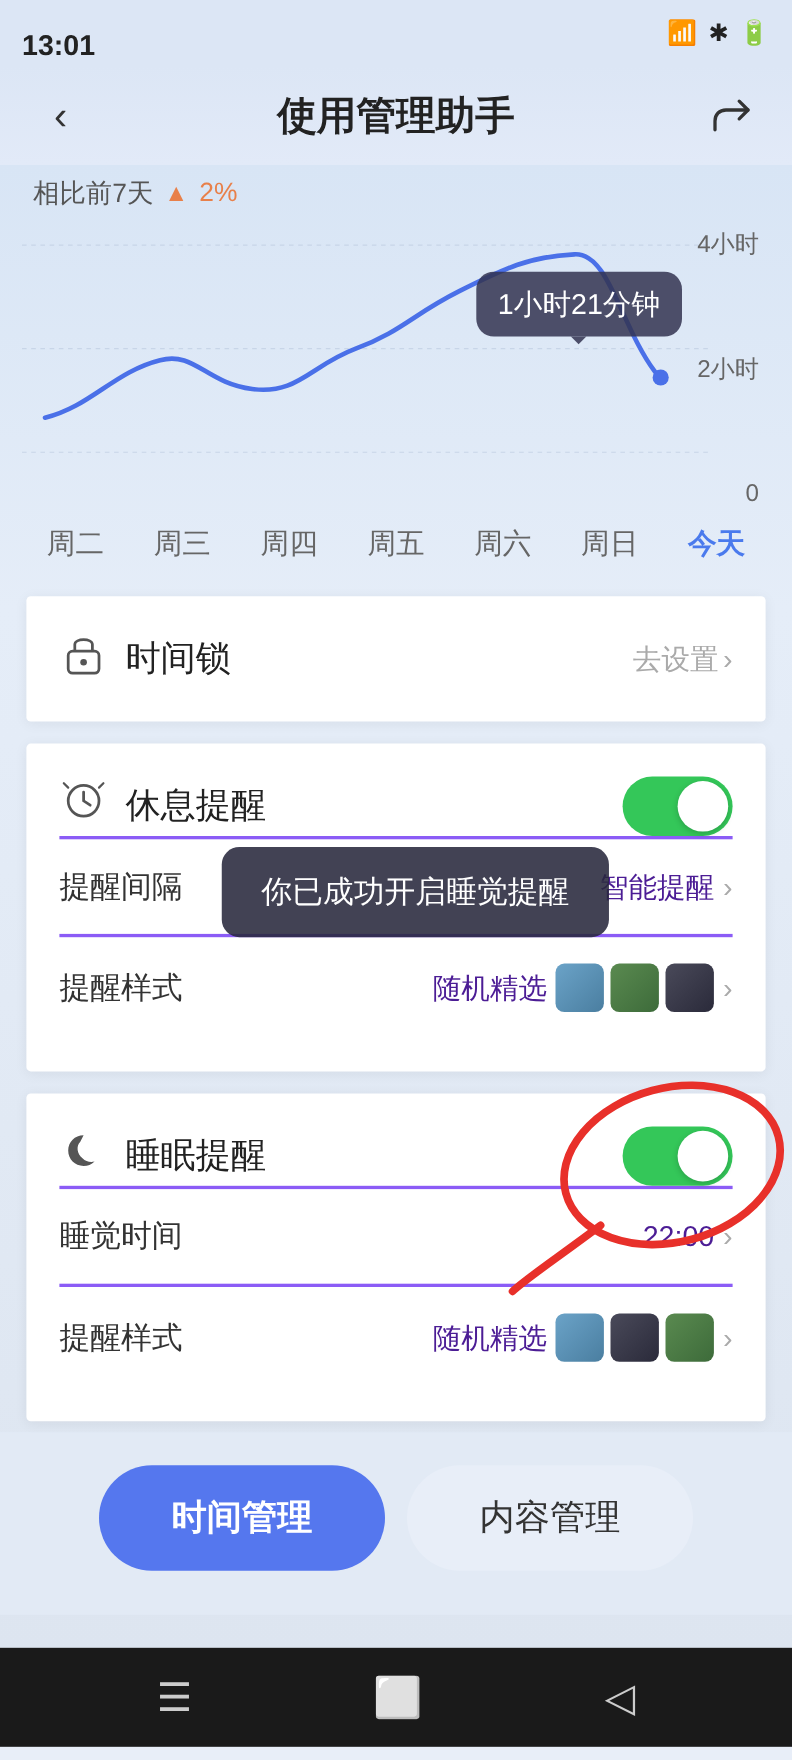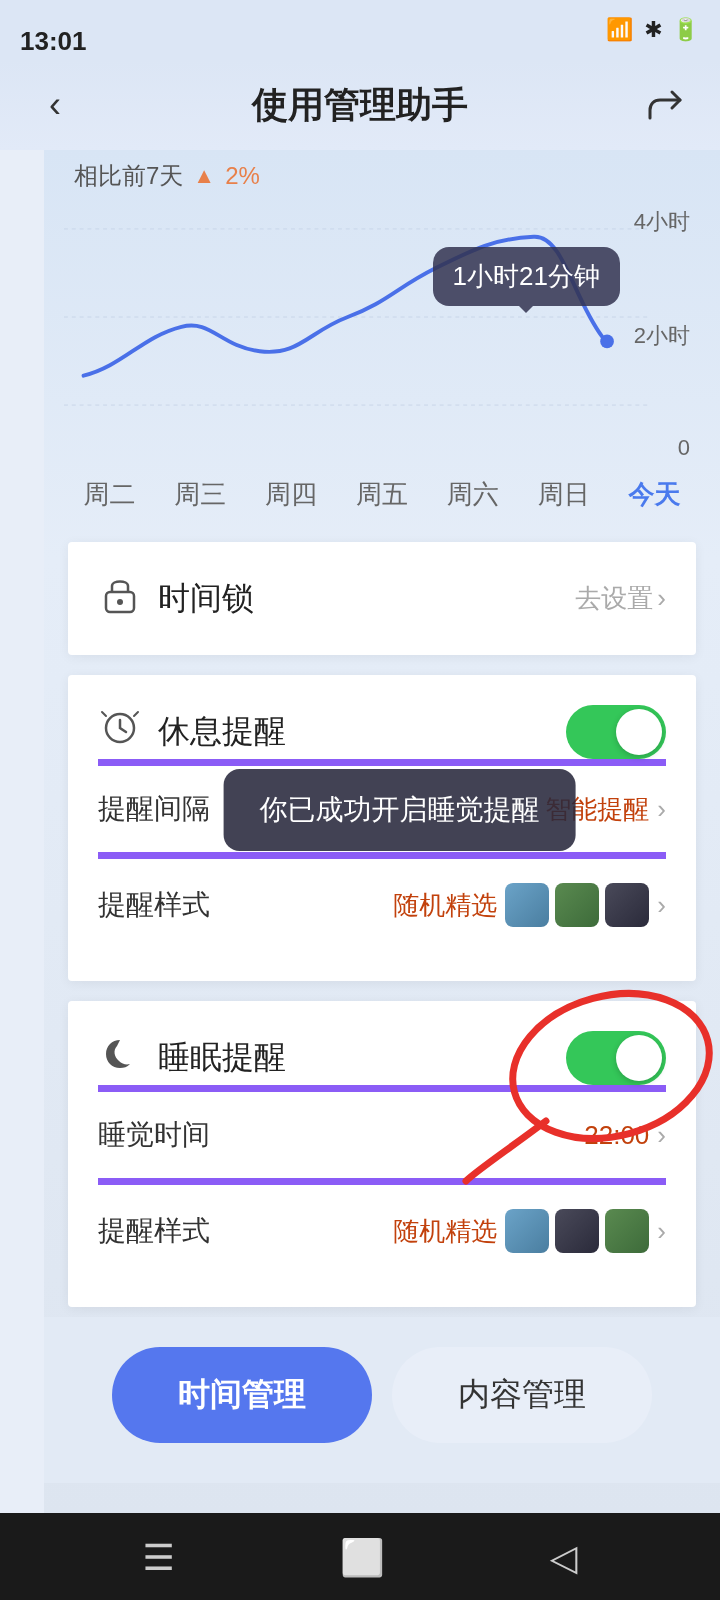--- a/index.html
+++ b/index.html
@@ -71,21 +71,20 @@
       display: flex;
       align-items: center;
       justify-content: center;
       cursor: pointer;
     }
 
     
     .main-content {
       background: linear-gradient(180deg, #d8e5f5 0%, #e5edf8 30%, #dde5f0 100%);
       padding: 0 0 30px 0;
-      margin-left: 44px;
     }
 
     
     .stats-row {
       padding: 10px 30px 5px;
       display: flex;
       align-items: center;
       gap: 10px;
     }
     .stats-text {
@@ -227,35 +226,35 @@
       background: white;
       box-shadow: 0 2px 6px rgba(0,0,0,0.2);
     }
 
     
     .card-row {
       display: flex;
       align-items: center;
       justify-content: space-between;
       padding: 24px 0;
-      border-top: 7px solid #8b5cf6;
+      border-top: 3px solid #8b5cf6;
     }
     .card-row-label {
       font-size: 28px;
       color: #333;
     }
     .card-row-value {
       display: flex;
       align-items: center;
       gap: 8px;
       font-size: 26px;
       color: #aaa;
     }
     .card-row-value-text {
-      color: #c2410c;
+      color: #4c1d95;
     }
 
     
     .style-thumbs {
       display: flex;
       align-items: center;
       gap: 6px;
     }
     .thumb {
       width: 44px;

